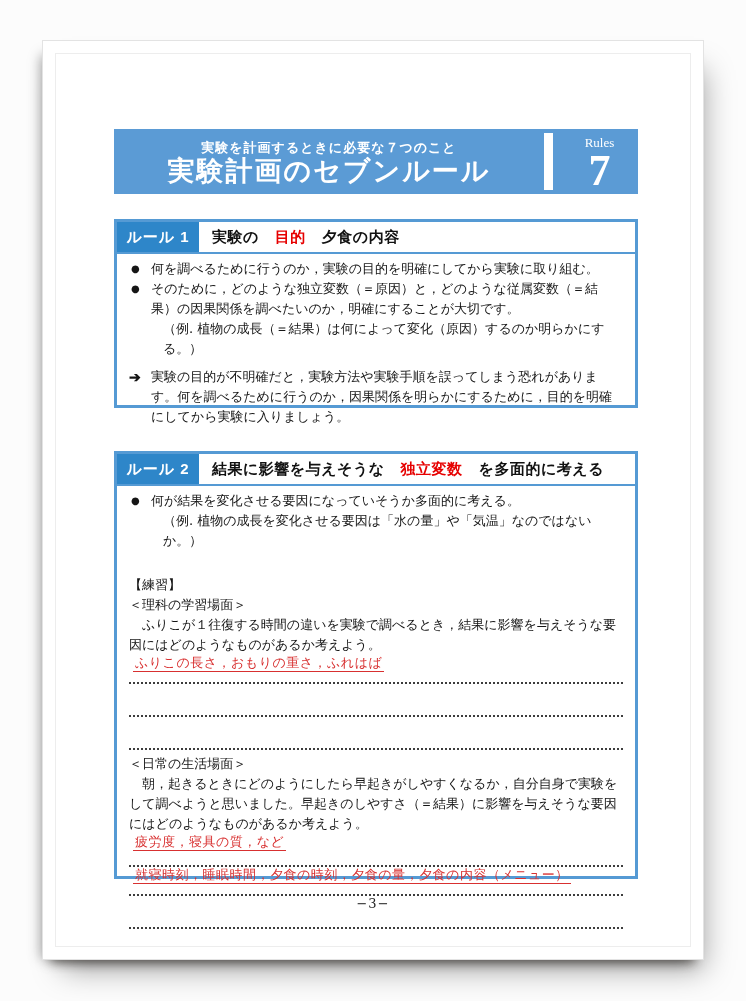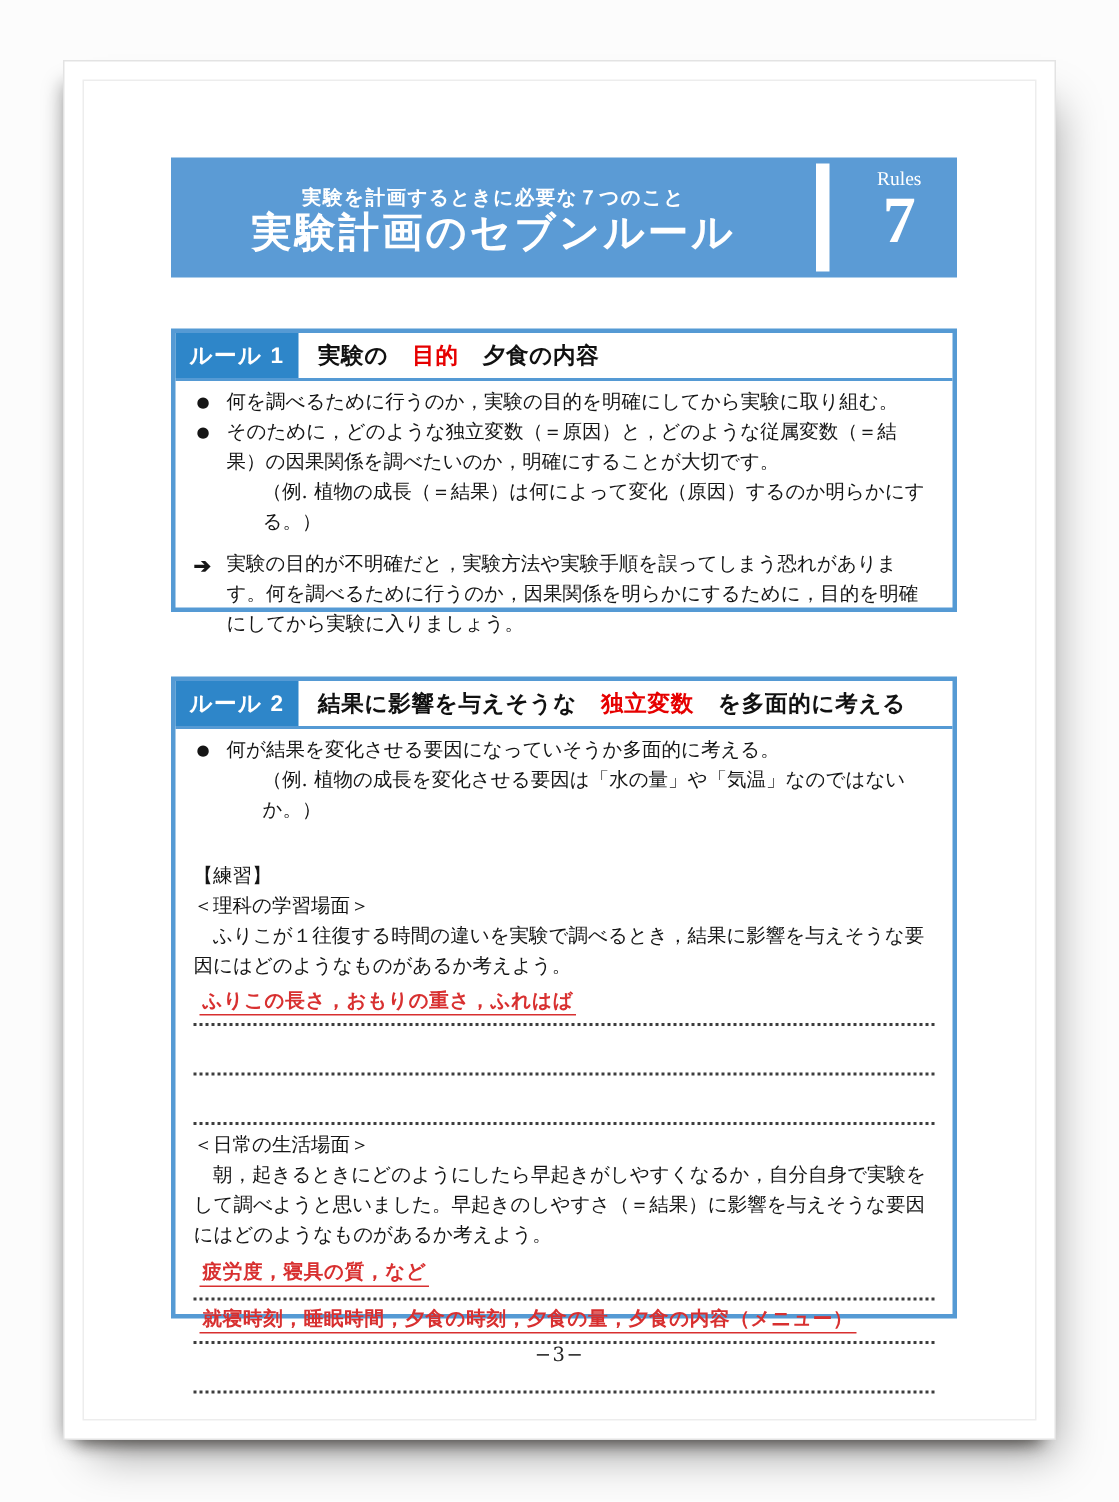--- a/index.html
+++ b/index.html
@@ -12,21 +12,21 @@
     background:#ffffff;border:1px solid #e3e3e3;box-sizing:border-box;
     box-shadow:
       -9px 7px 12px -8px rgba(0,0,0,.35),
       0 12px 10px -9px rgba(40,35,30,.55),
       10px 20px 28px -10px rgba(0,0,0,.35);
   }
   .inner-frame{position:absolute;inset:12px;border:1px solid #ededed;pointer-events:none;}
 
   
   .banner{
-    position:absolute;left:71px;top:64px;width:524px;height:80px;
+    position:absolute;left:71px;top:88px;width:524px;height:65px;
     background:var(--banner-blue);display:flex;align-items:stretch;
   }
   .banner-main{flex:1;display:flex;flex-direction:column;justify-content:center;align-items:center;color:#fff;padding-top:2px;}
   .banner-subtitle{font-size:13px;font-weight:bold;letter-spacing:1px;line-height:17px;}
   .banner-title{font-size:27px;font-weight:bold;letter-spacing:2px;line-height:30px;}
   .banner-badge{width:88px;display:flex;align-items:stretch;padding:4px 6px 4px 0;}
   .badge-bar{width:9px;background:#ffffff;margin-right:14px;}
   .badge-text{flex:1;display:flex;flex-direction:column;align-items:center;color:#fff;
     font-family:"Liberation Serif","DejaVu Serif",serif;}
   .badge-label{font-size:13px;line-height:16px;margin-top:2px;}
@@ -49,33 +49,33 @@
   .rule-title .hl{color:var(--highlight-red);margin:0 16px;}
 
   .rule-body{
     padding:5px 12px 0 12px;color:#151515;
     font-family:"DejaVu Serif","Liberation Serif",serif;
     font-size:13px;line-height:20px;
   }
   .bullet-row{display:flex;}
   .bullet-row .bullet{width:20px;flex:none;font-size:10px;line-height:20px;text-align:left;padding-left:2px;}
   .bullet-row p{flex:1;margin:0;}
-  .example{margin:0 0 0 46px;}
+  .example{margin:0 0 0 34px;}
   .arrow-row{display:flex;margin-top:8px;}
   .arrow-row .arrow{width:22px;flex:none;font-weight:bold;font-size:14px;line-height:20px;font-family:"Liberation Sans",sans-serif;}
   .arrow-row p{flex:1;margin:0;}
 
   .practice-label{margin-top:24px;}
   .section-heading{margin:0;}
   .section-heading.second{margin-top:4px;}
   .section-body{margin:0;text-indent:1em;}
 
   .answer{
-    height:30px;display:flex;align-items:center;
-    border-bottom:2px dotted #3d3d3d;padding:0 2px 1px 4px;font-weight:bold;
+    height:30px;display:flex;align-items:flex-start;
+    border-bottom:2px dotted #3d3d3d;padding:0 2px 1px 4px;
   }
   .answer.first{height:26px;}
   .answer span{
     color:var(--answer-red);
     border-bottom:1.5px solid var(--answer-red);
     padding:0 2px 1px 2px;line-height:15px;letter-spacing:.5px;
   }
 
   .page-number{
     position:absolute;left:0;right:0;top:855px;text-align:center;

